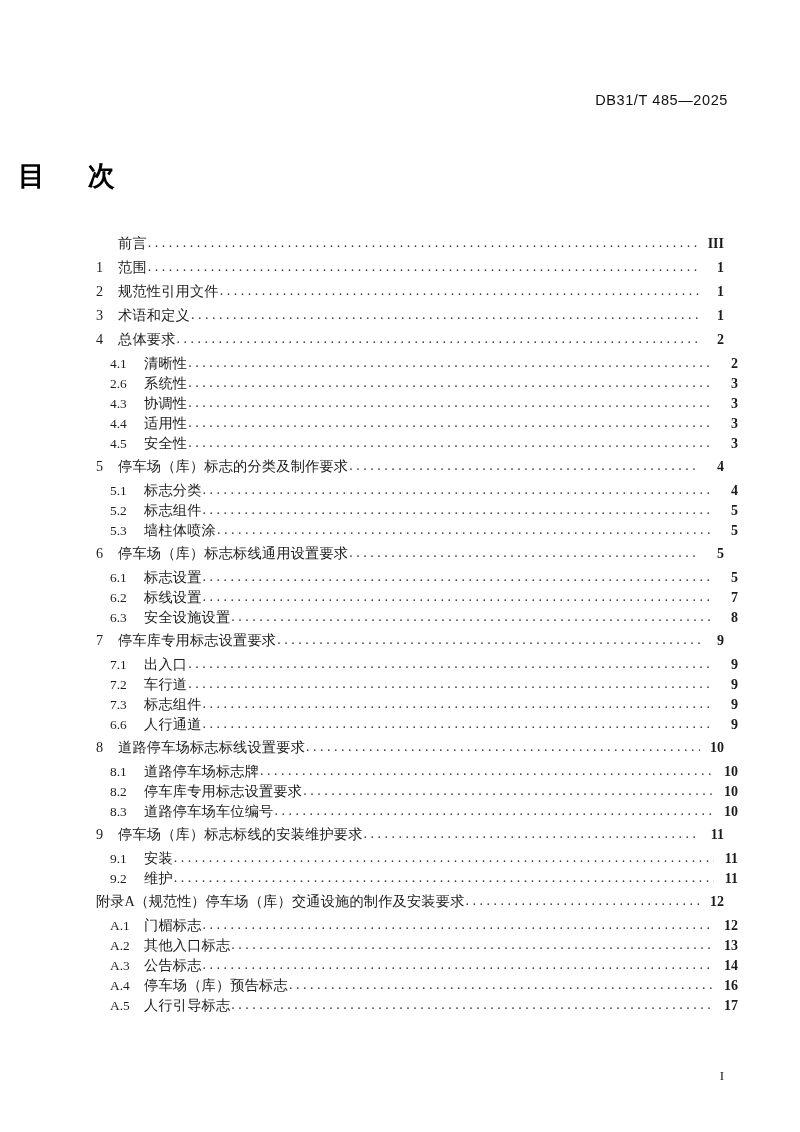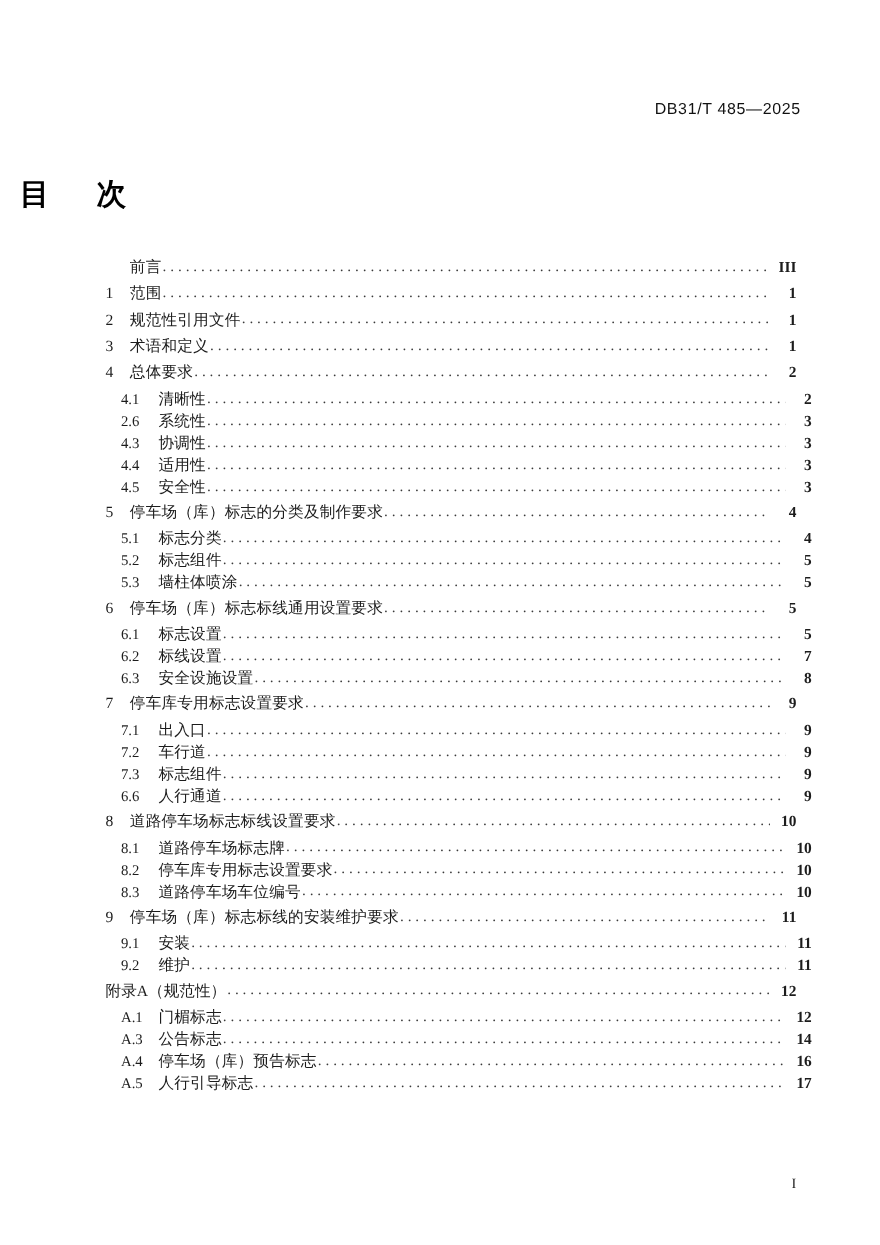--- a/index.html
+++ b/index.html
@@ -297,30 +297,37 @@
         <span class="e-page">11</span>
       </div>
       <div class="toc-entry lvl2">
         <span class="e-num">9.2</span>
         <span class="e-text">维护</span>
         <span class="e-leader"></span>
         <span class="e-page">11</span>
       </div>
       <div class="toc-entry lvl1 gap">
         <span class="e-num">附录A（规范性）</span>
+        <span class="e-text">停车场（库）交通设施的制作及安装要求</span>
         <span class="e-leader"></span>
         <span class="e-page">12</span>
       </div>
       <div class="toc-entry lvl2">
         <span class="e-num">A.1</span>
         <span class="e-text">门楣标志</span>
         <span class="e-leader"></span>
         <span class="e-page">12</span>
       </div>
       <div class="toc-entry lvl2">
+        <span class="e-num">A.2</span>
+        <span class="e-text">其他入口标志</span>
+        <span class="e-leader"></span>
+        <span class="e-page">13</span>
+      </div>
+      <div class="toc-entry lvl2">
         <span class="e-num">A.3</span>
         <span class="e-text">公告标志</span>
         <span class="e-leader"></span>
         <span class="e-page">14</span>
       </div>
       <div class="toc-entry lvl2">
         <span class="e-num">A.4</span>
         <span class="e-text">停车场（库）预告标志</span>
         <span class="e-leader"></span>
         <span class="e-page">16</span>

